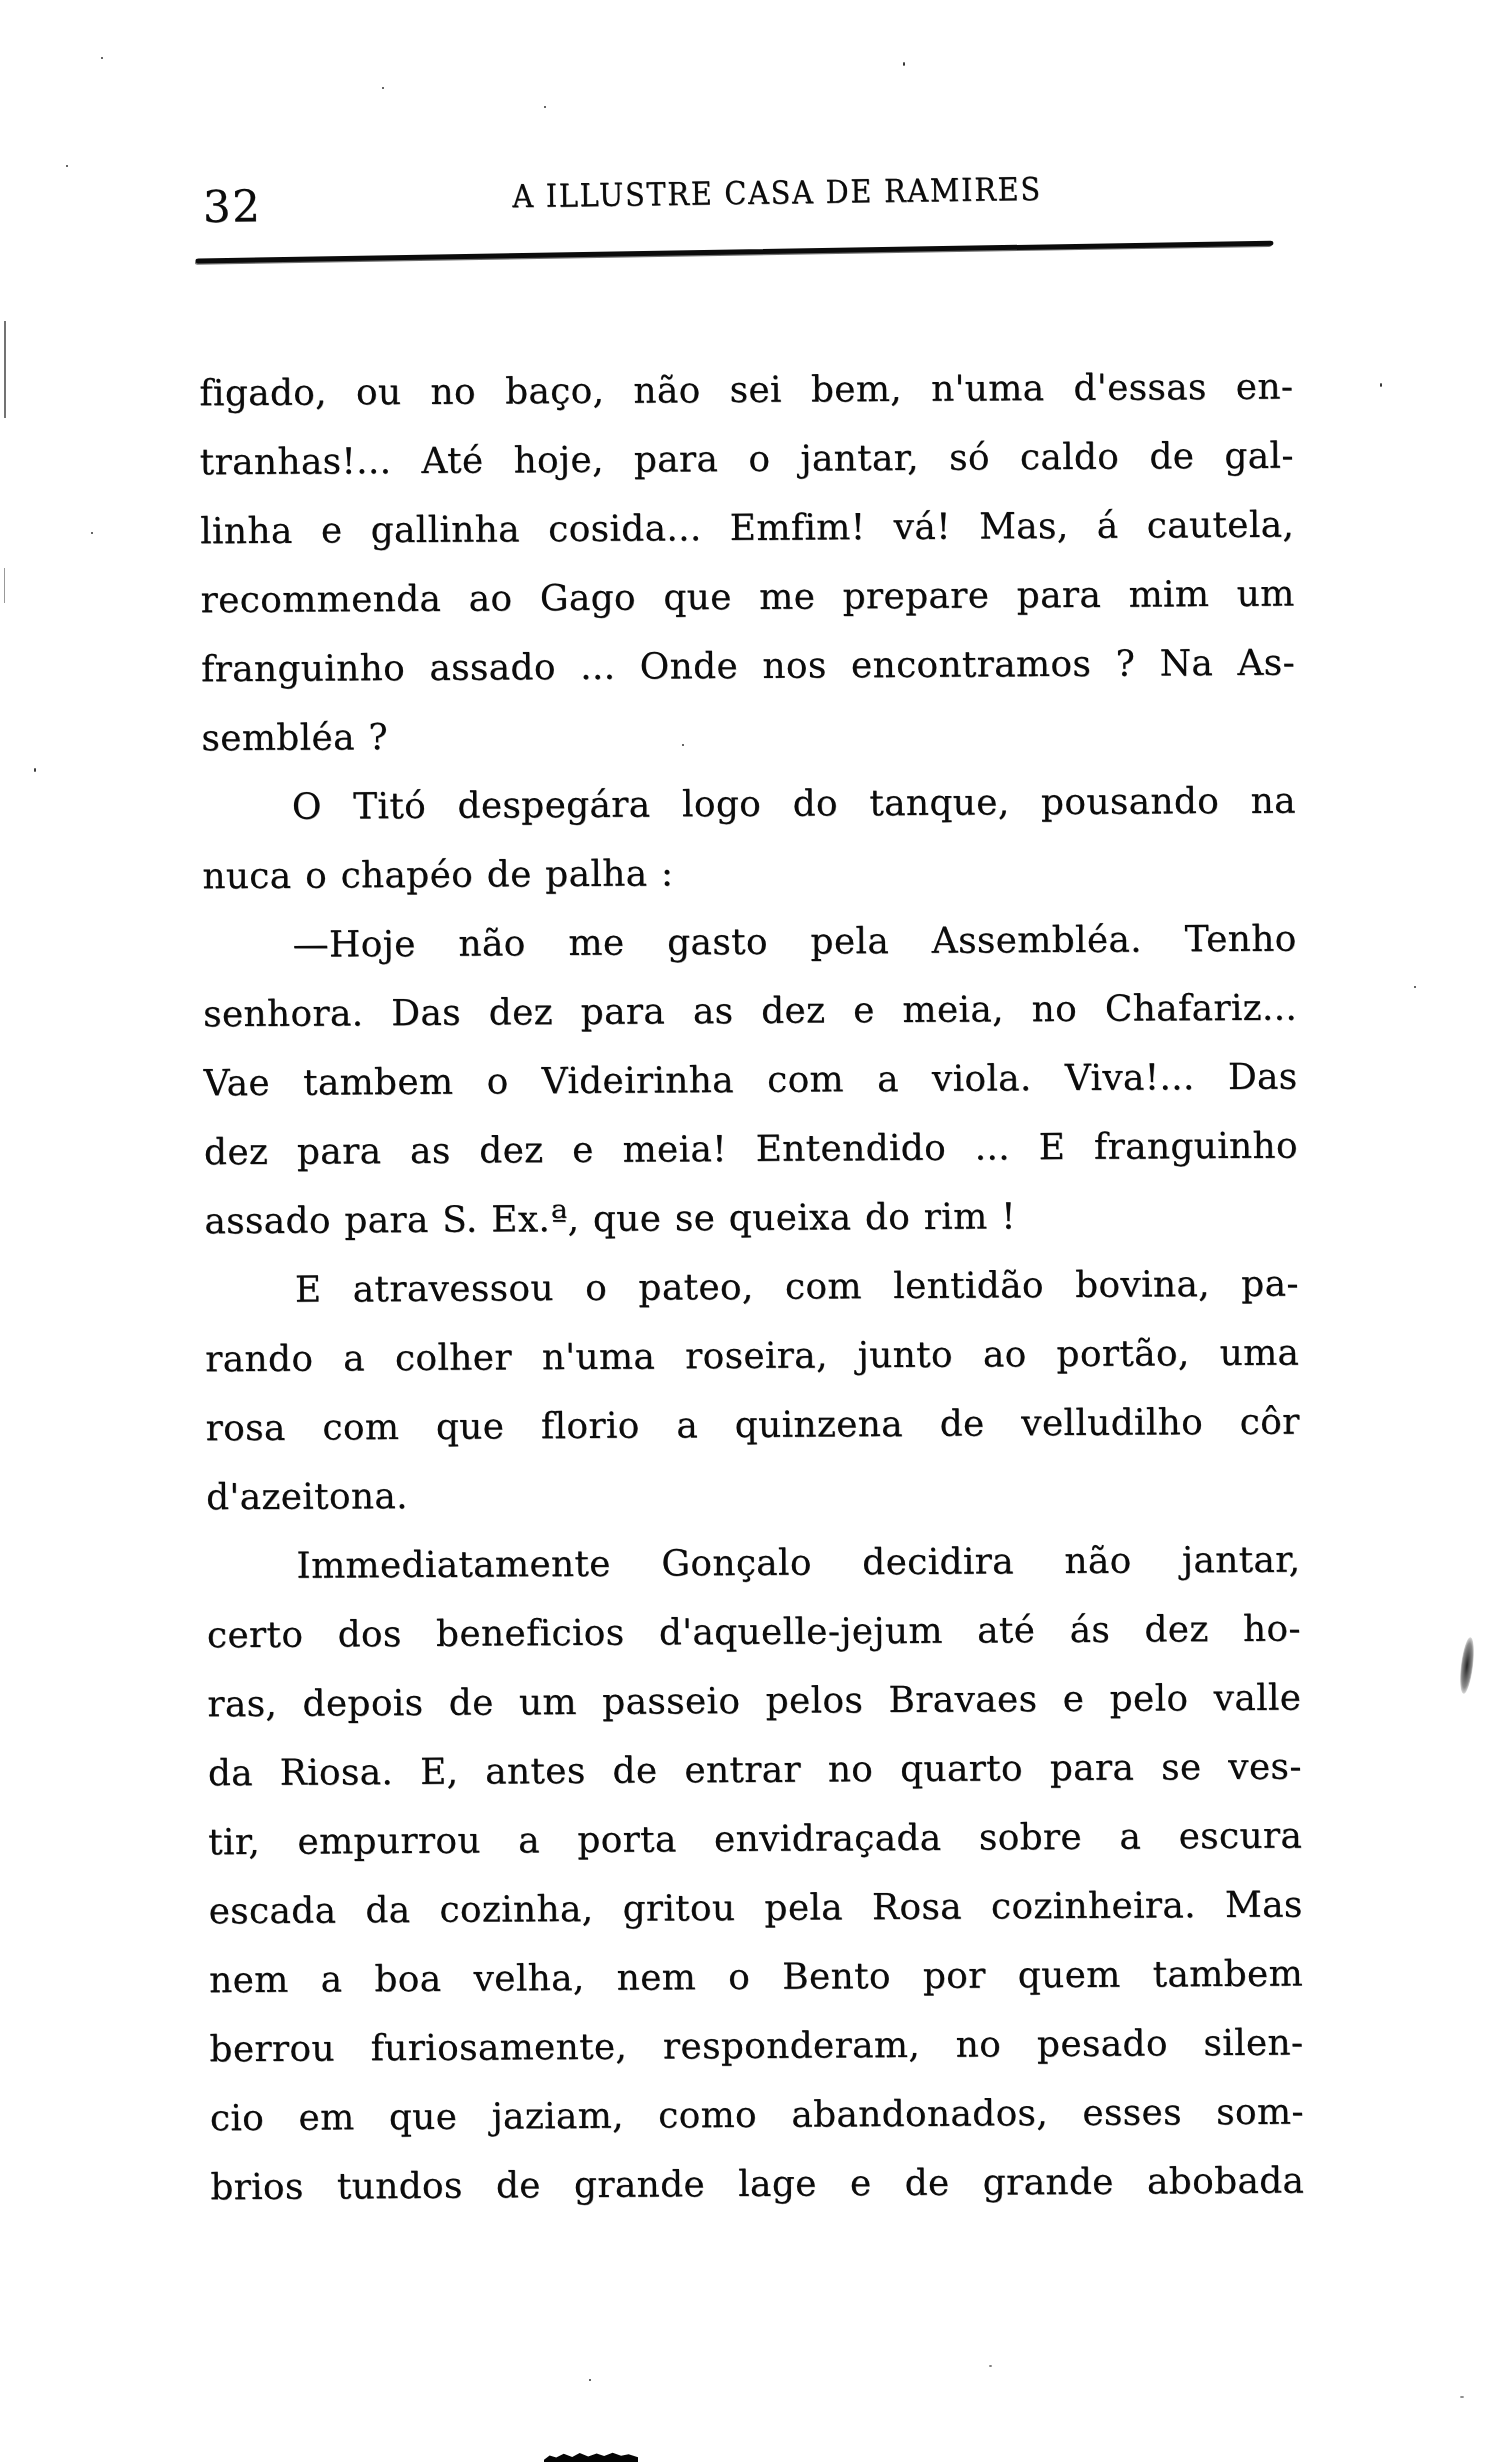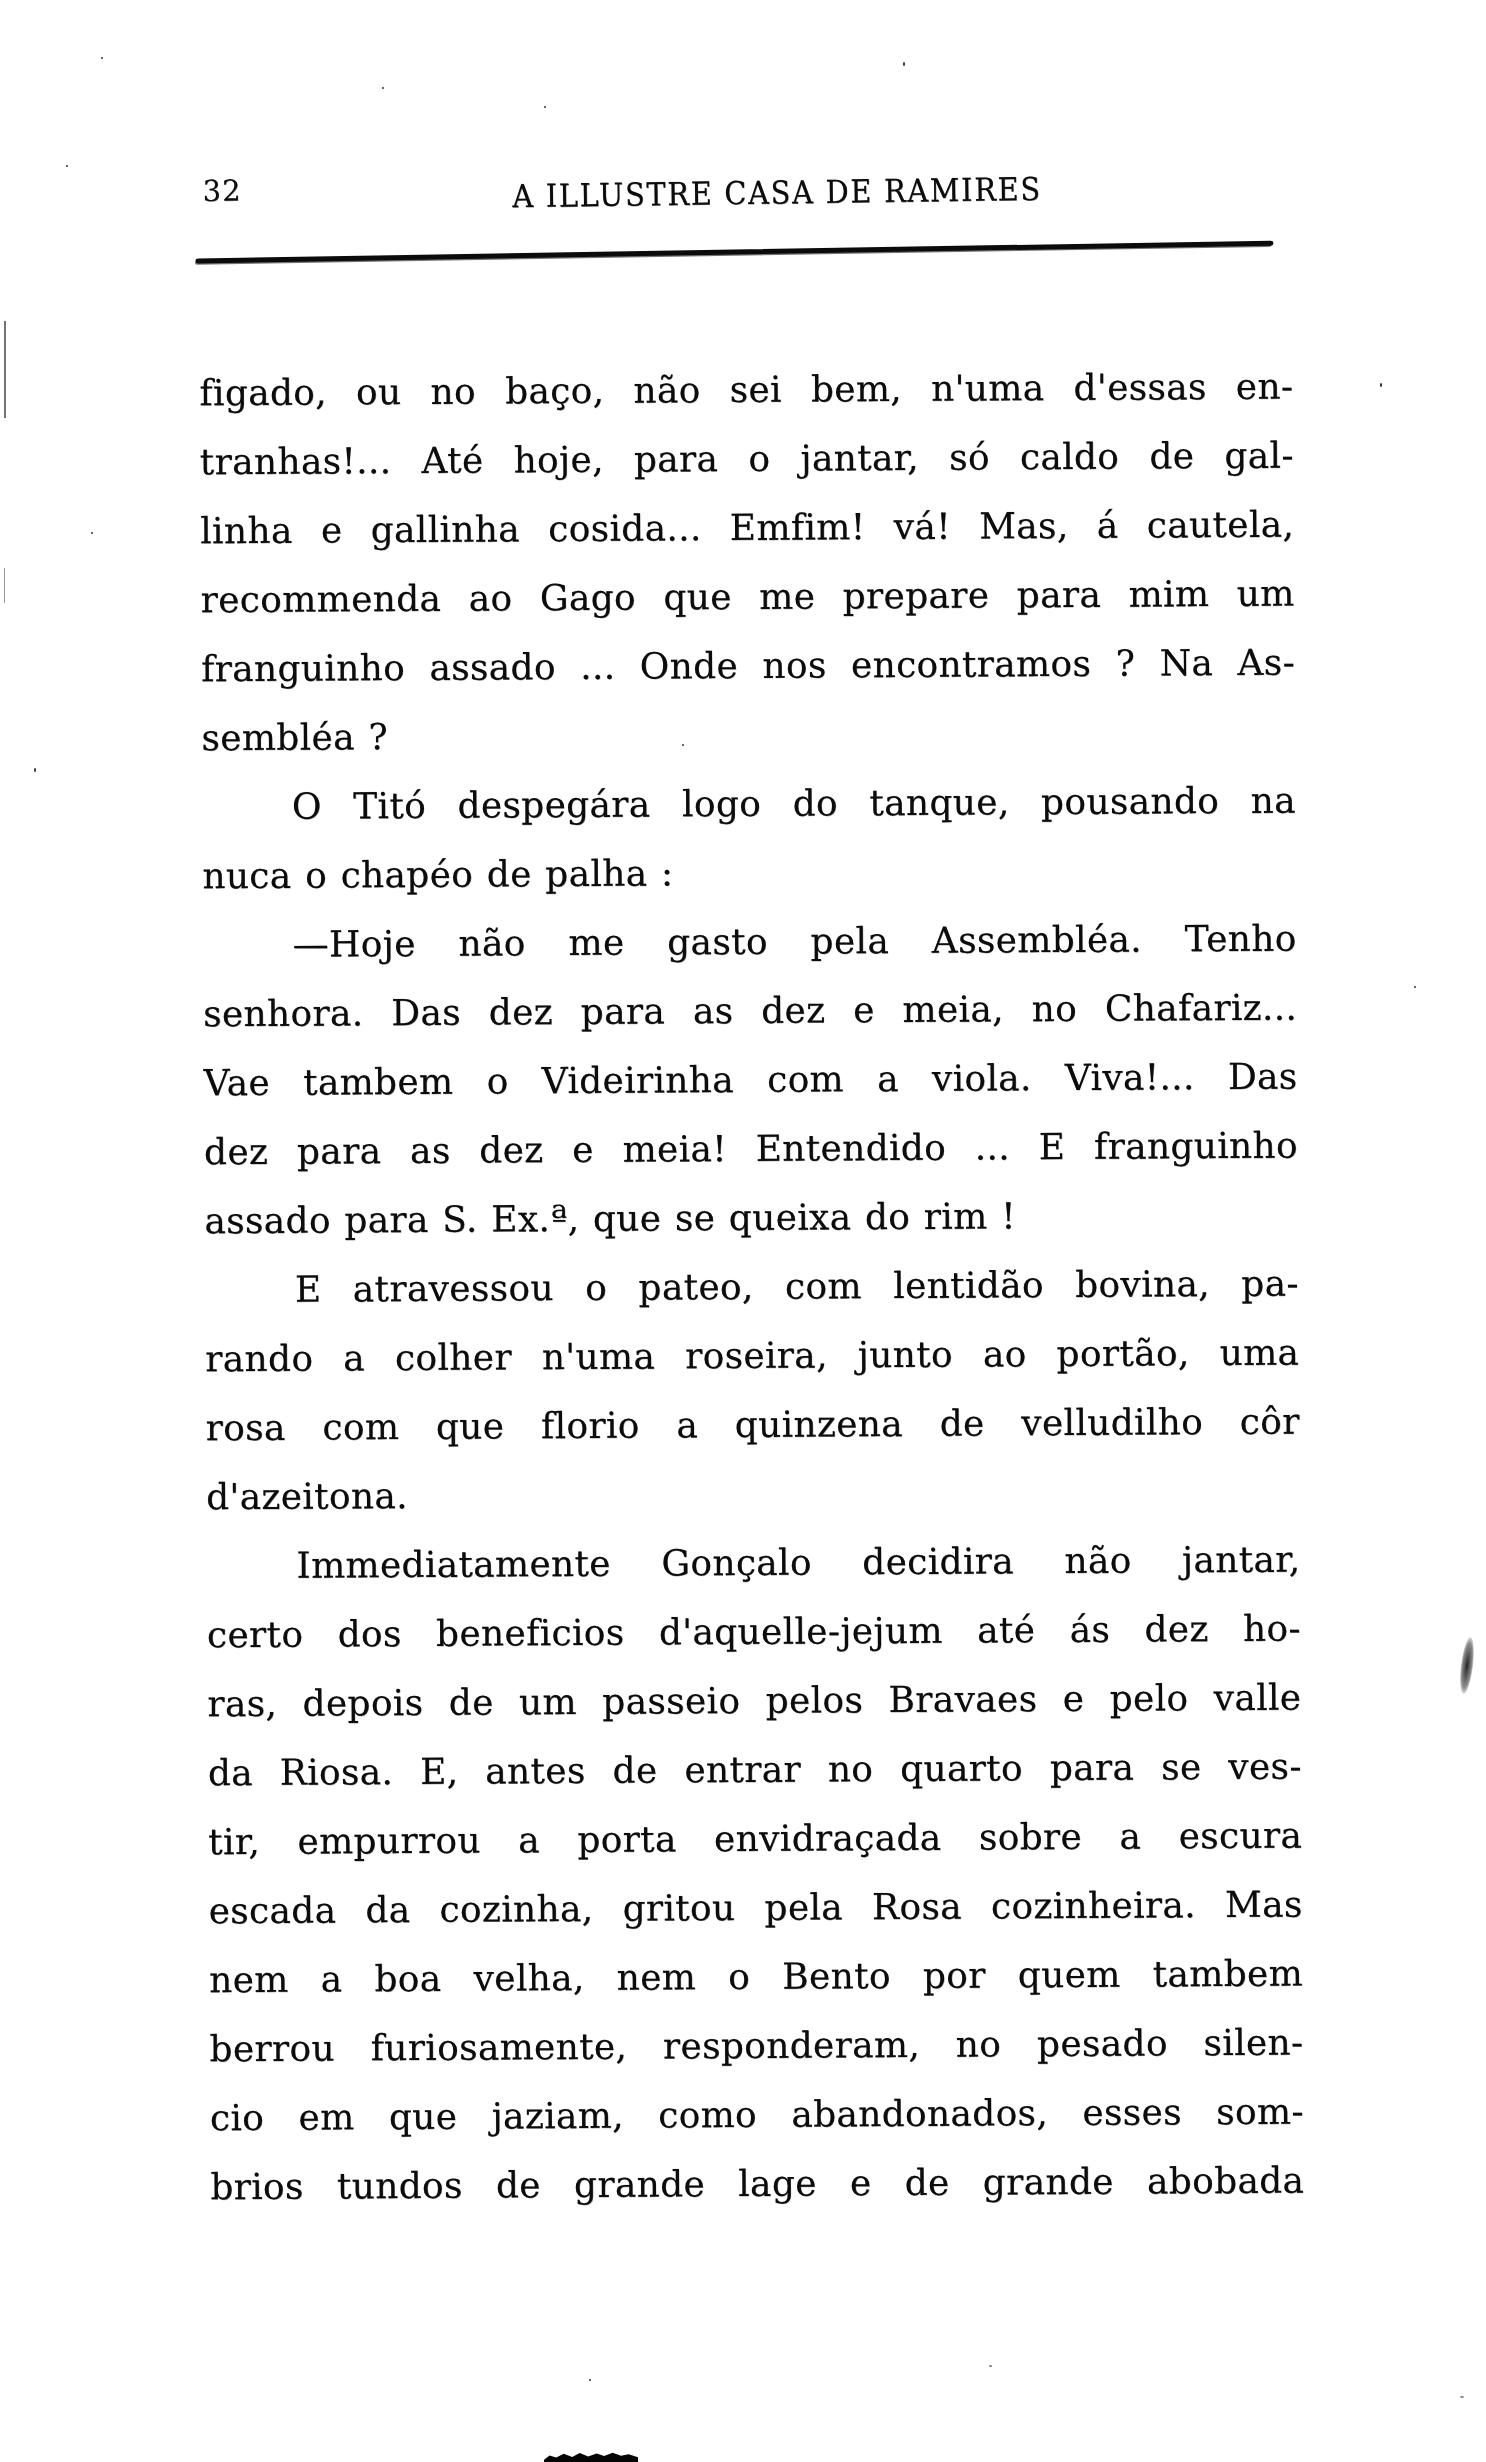--- a/index.html
+++ b/index.html
@@ -27,22 +27,22 @@
   
   .header {
     position: absolute;
     left: 0; top: 0; width: 1486px; height: 275px;
     transform: rotate(-0.45deg);
     transform-origin: 20% 50%;
   }
   .pagenum {
     position: absolute;
     left: 207px;
-    top: 170px;
-    font-size: 29px;
+    top: 177px;
+    font-size: 44px;
     letter-spacing: 1.2px;
     text-shadow: 0.4px 0.5px 0 rgba(0,0,0,0.45);
   }
   .running-title {
     position: absolute;
     left: 501px;
     top: 179px;
     width: 561px;
     text-align: center;
     font-size: 30px;

